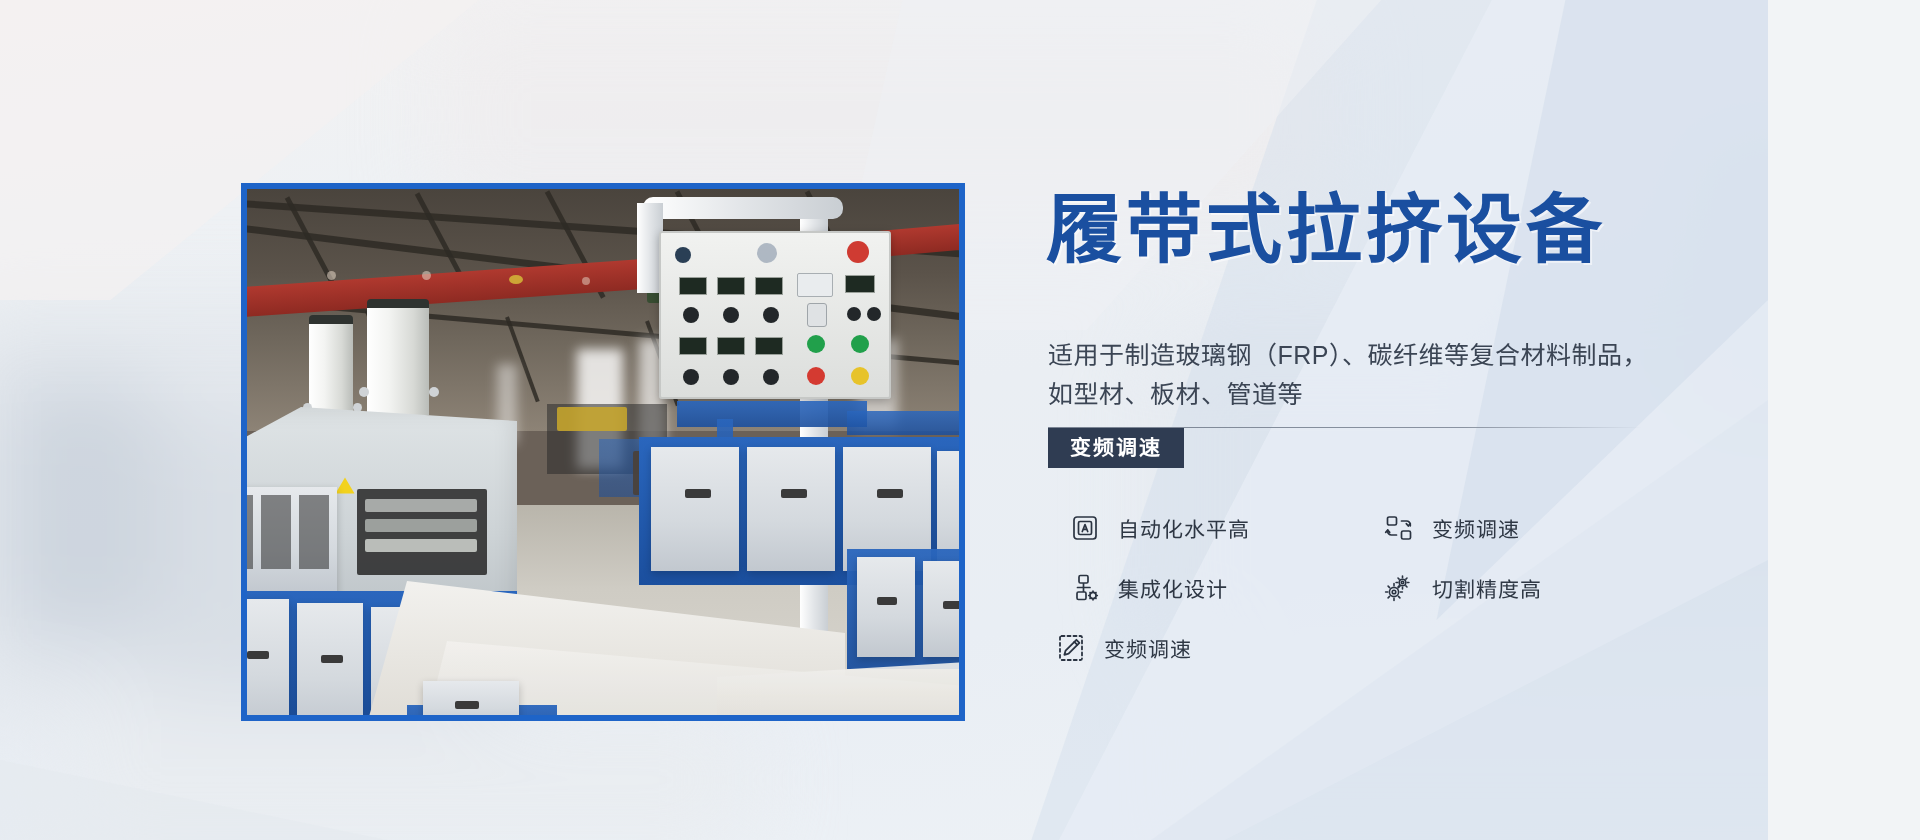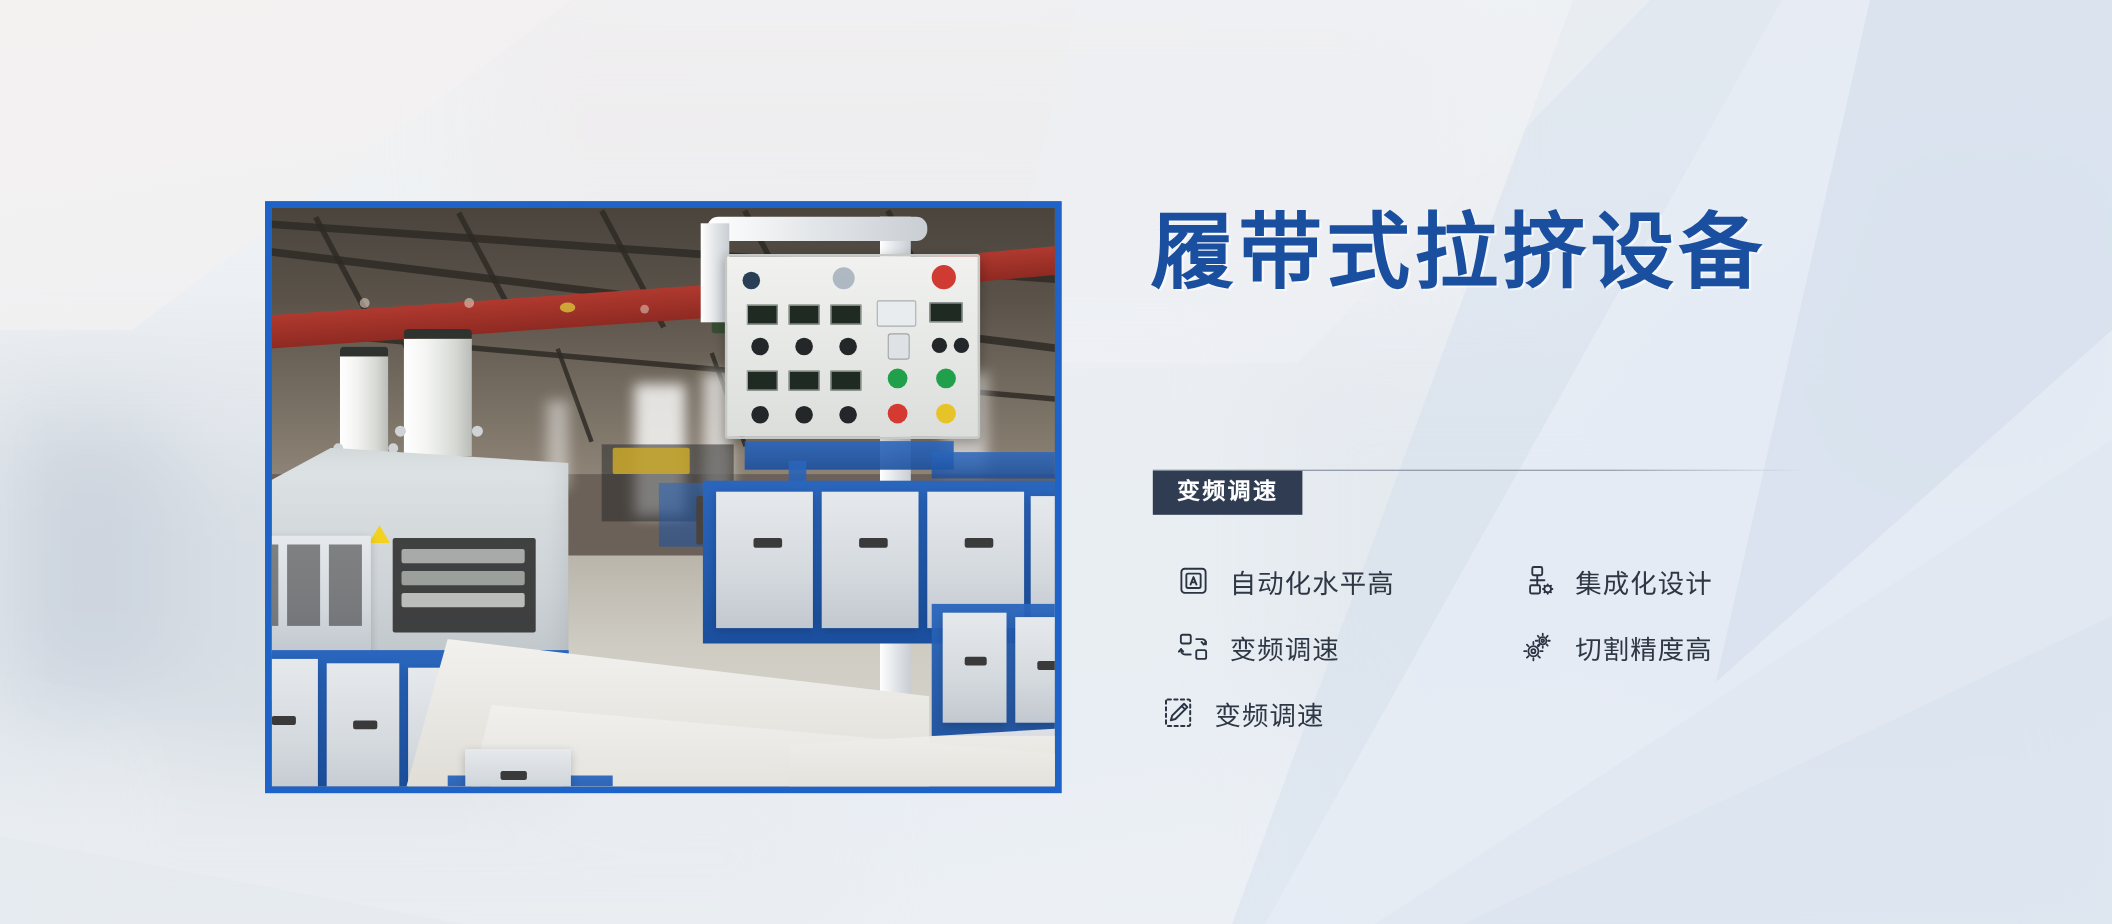--- a/index.html
+++ b/index.html
@@ -11,21 +11,21 @@
     overflow: hidden;
   }
 
   body {
     font-family: "Liberation Sans", "DejaVu Sans", sans-serif;
     background: #f2f4f6;
   }
 
   .banner {
     position: relative;
-    width: 1920px;
+    width: 1768px;
     height: 840px;
     overflow: hidden;
     background: linear-gradient(170deg, #f4f2f2 0%, #eef1f4 22%, #eaeef3 48%, #e9eef4 70%, #eef2f6 100%);
   }
 
   
   .bg-blur {
     position: absolute;
     inset: 0;
     filter: blur(42px);
@@ -243,21 +243,21 @@
     width: 34px;
     height: 34px;
     flex: 0 0 34px;
     display: flex;
     align-items: center;
     justify-content: center;
     color: #2b3442;
   }
   .feature .f-icon svg { display: block; }
   .feature .f-label {
-    font-size: 24px;
+    font-size: 21px;
     color: #2e3744;
     letter-spacing: 1px;
     white-space: nowrap;
   }
 
   
   .features .feature:nth-child(1) { padding-left: 22px; }
   .features .feature:nth-child(2) { padding-left: 16px; }
   .features .feature:nth-child(3) { padding-left: 22px; }
   .features .feature:nth-child(4) { padding-left: 16px; }
@@ -420,66 +420,67 @@
 
       <div class="ph-slab" style="left:470px; top:470px; width:300px; height:80px;
            clip-path: polygon(0 18px, 300px 0, 300px 80px, 0 80px); opacity:.9;"></div>
     </div>
   </div>
 
   <div class="content">
 
     <h1 class="title">履带式拉挤设备</h1>
 
+    <p class="desc">适用于制造玻璃钢（FRP）、碳纤维等复合材料制品，如型材、板材、管道等</p>
 
     <div class="divider"></div>
 
     <div class="badge">变频调速</div>
 
     <div class="features">
 
       <div class="feature">
         <span class="f-icon">
           <svg width="32" height="32" viewBox="0 0 32 32" fill="none" stroke="currentColor" stroke-width="1.7">
             <path d="M8 5 H24 a3 3 0 0 1 3 3 V24 a3 3 0 0 1 -3 3 H8 a3 3 0 0 1 -3 -3 V8 a3 3 0 0 1 3 -3 Z"></path>
             <rect x="9.5" y="9.5" width="13" height="13" rx="1.5"></rect>
             <path d="M13.3 19.5 L16 12.6 L18.7 19.5 M14.3 17.4 H17.7" stroke-linecap="round" stroke-linejoin="round"></path>
           </svg>
         </span>
         <span class="f-label">自动化水平高</span>
       </div>
 
+
+      <div class="feature">
+        <span class="f-icon">
+          <svg width="32" height="32" viewBox="0 0 32 32" fill="none" stroke="currentColor" stroke-width="1.7">
+            <rect x="4.5" y="5" width="9" height="8" rx="1.6"></rect>
+            <rect x="18.5" y="19" width="9" height="8" rx="1.6"></rect>
+            <path d="M18.5 9 h5.2 a3.6 3.6 0 0 1 3.6 3.6 v1.2" stroke-linecap="round"></path>
+            <path d="M25.3 11.6 l2.0 2.4 2.0-2.4" stroke-linecap="round" stroke-linejoin="round" transform="translate(-2.0,0)"></path>
+            <path d="M13.5 23 H8.3 A3.6 3.6 0 0 1 4.7 19.4 v-1.2" stroke-linecap="round"></path>
+            <path d="M2.7 20.4 l2.0-2.4 2.0 2.4" stroke-linecap="round" stroke-linejoin="round"></path>
+          </svg>
+        </span>
+        <span class="f-label">变频调速</span>
+      </div>
 
       <div class="feature">
         <span class="f-icon">
           <svg width="32" height="32" viewBox="0 0 32 32" fill="none" stroke="currentColor" stroke-width="1.7">
             <rect x="10" y="3.5" width="9" height="7.5" rx="1.4"></rect>
             <rect x="8" y="20" width="9" height="7.5" rx="1.4"></rect>
             <path d="M14.5 11 v9"></path>
             <path d="M8.5 15.5 H21" stroke-linecap="round"></path>
             <circle cx="24" cy="23.5" r="3.1"></circle>
             <path d="M24 19.2 v1.1 M24 26.7 v1.1 M19.7 23.5 h1.1 M27.2 23.5 h1.1
                      M21 20.5 l0.8 0.8 M26.2 25.7 l0.8 0.8 M27 20.5 l-0.8 0.8 M21.8 25.7 l-0.8 0.8" stroke-linecap="round"></path>
           </svg>
         </span>
         <span class="f-label">集成化设计</span>
-      </div>
-
-      <div class="feature">
-        <span class="f-icon">
-          <svg width="32" height="32" viewBox="0 0 32 32" fill="none" stroke="currentColor" stroke-width="1.7">
-            <rect x="4.5" y="5" width="9" height="8" rx="1.6"></rect>
-            <rect x="18.5" y="19" width="9" height="8" rx="1.6"></rect>
-            <path d="M18.5 9 h5.2 a3.6 3.6 0 0 1 3.6 3.6 v1.2" stroke-linecap="round"></path>
-            <path d="M25.3 11.6 l2.0 2.4 2.0-2.4" stroke-linecap="round" stroke-linejoin="round" transform="translate(-2.0,0)"></path>
-            <path d="M13.5 23 H8.3 A3.6 3.6 0 0 1 4.7 19.4 v-1.2" stroke-linecap="round"></path>
-            <path d="M2.7 20.4 l2.0-2.4 2.0 2.4" stroke-linecap="round" stroke-linejoin="round"></path>
-          </svg>
-        </span>
-        <span class="f-label">变频调速</span>
       </div>
 
       <div class="feature">
         <span class="f-icon">
           <svg width="34" height="34" viewBox="0 0 34 34" fill="none" stroke="currentColor" stroke-width="1.6">
             <g transform="translate(20.5,11.5)">
               <circle cx="0" cy="0" r="3.3"></circle>
               <circle cx="0" cy="0" r="1.25"></circle>
               <path d="M0 -6.4 v1.6 M0 4.8 v1.6 M-6.4 0 h1.6 M4.8 0 h1.6
                        M-4.5 -4.5 l1.1 1.1 M3.4 3.4 l1.1 1.1 M4.5 -4.5 l-1.1 1.1 M-3.4 3.4 l-1.1 1.1" stroke-linecap="round"></path>

